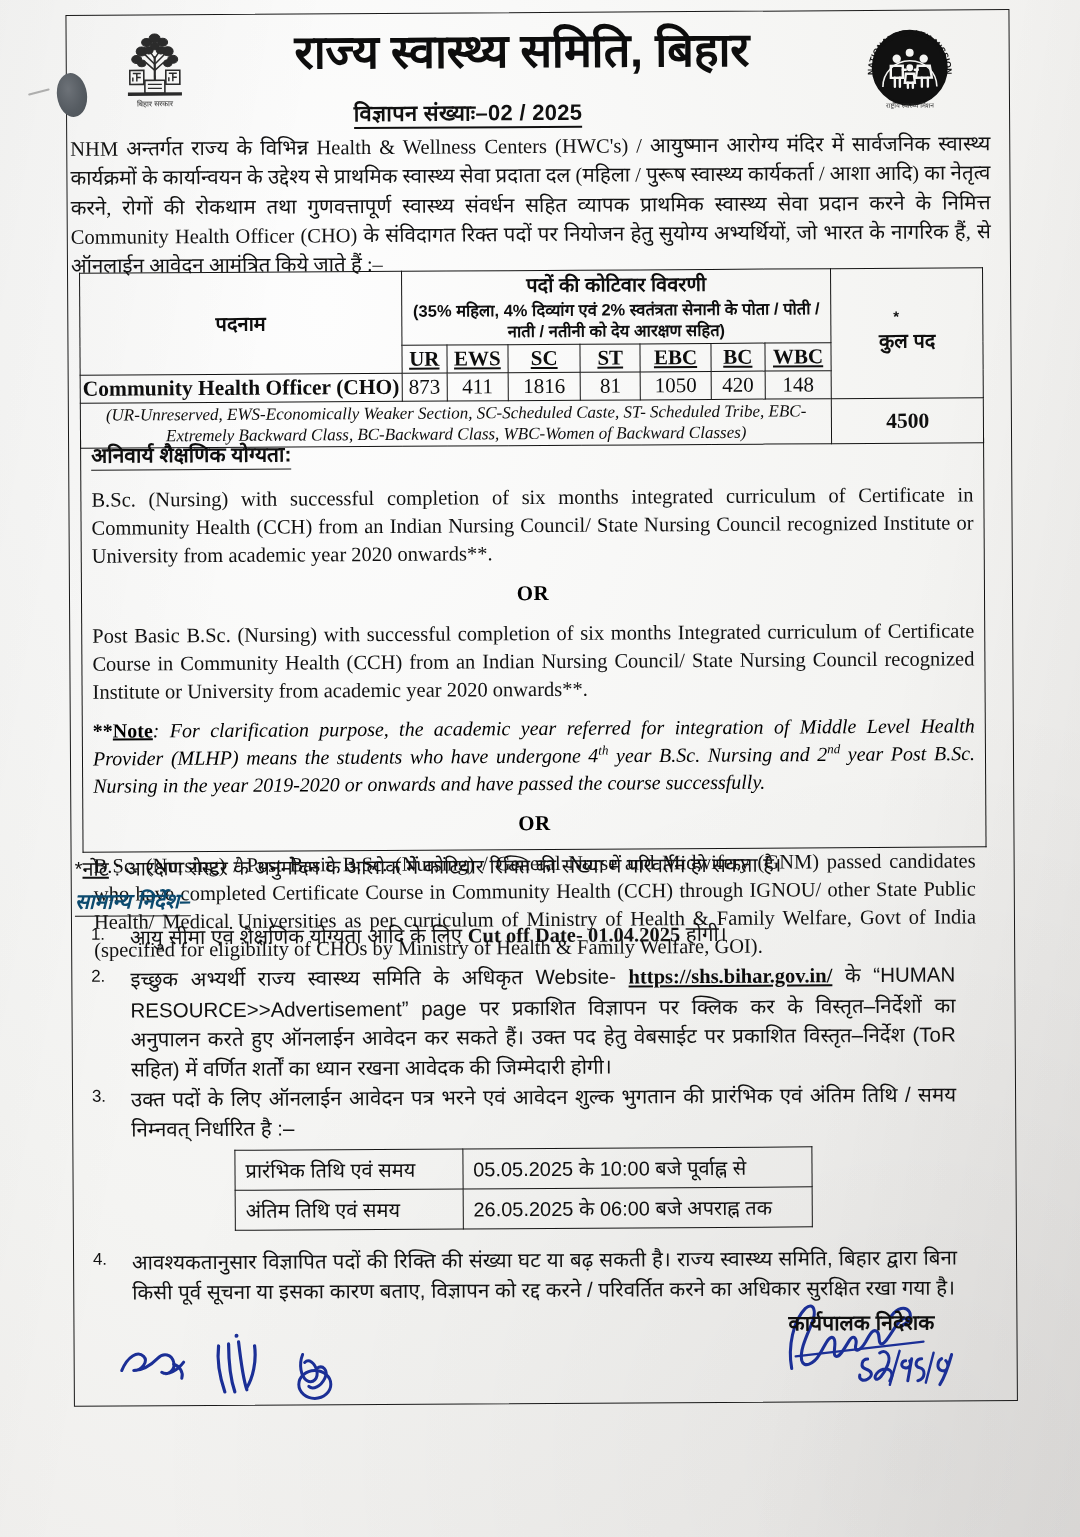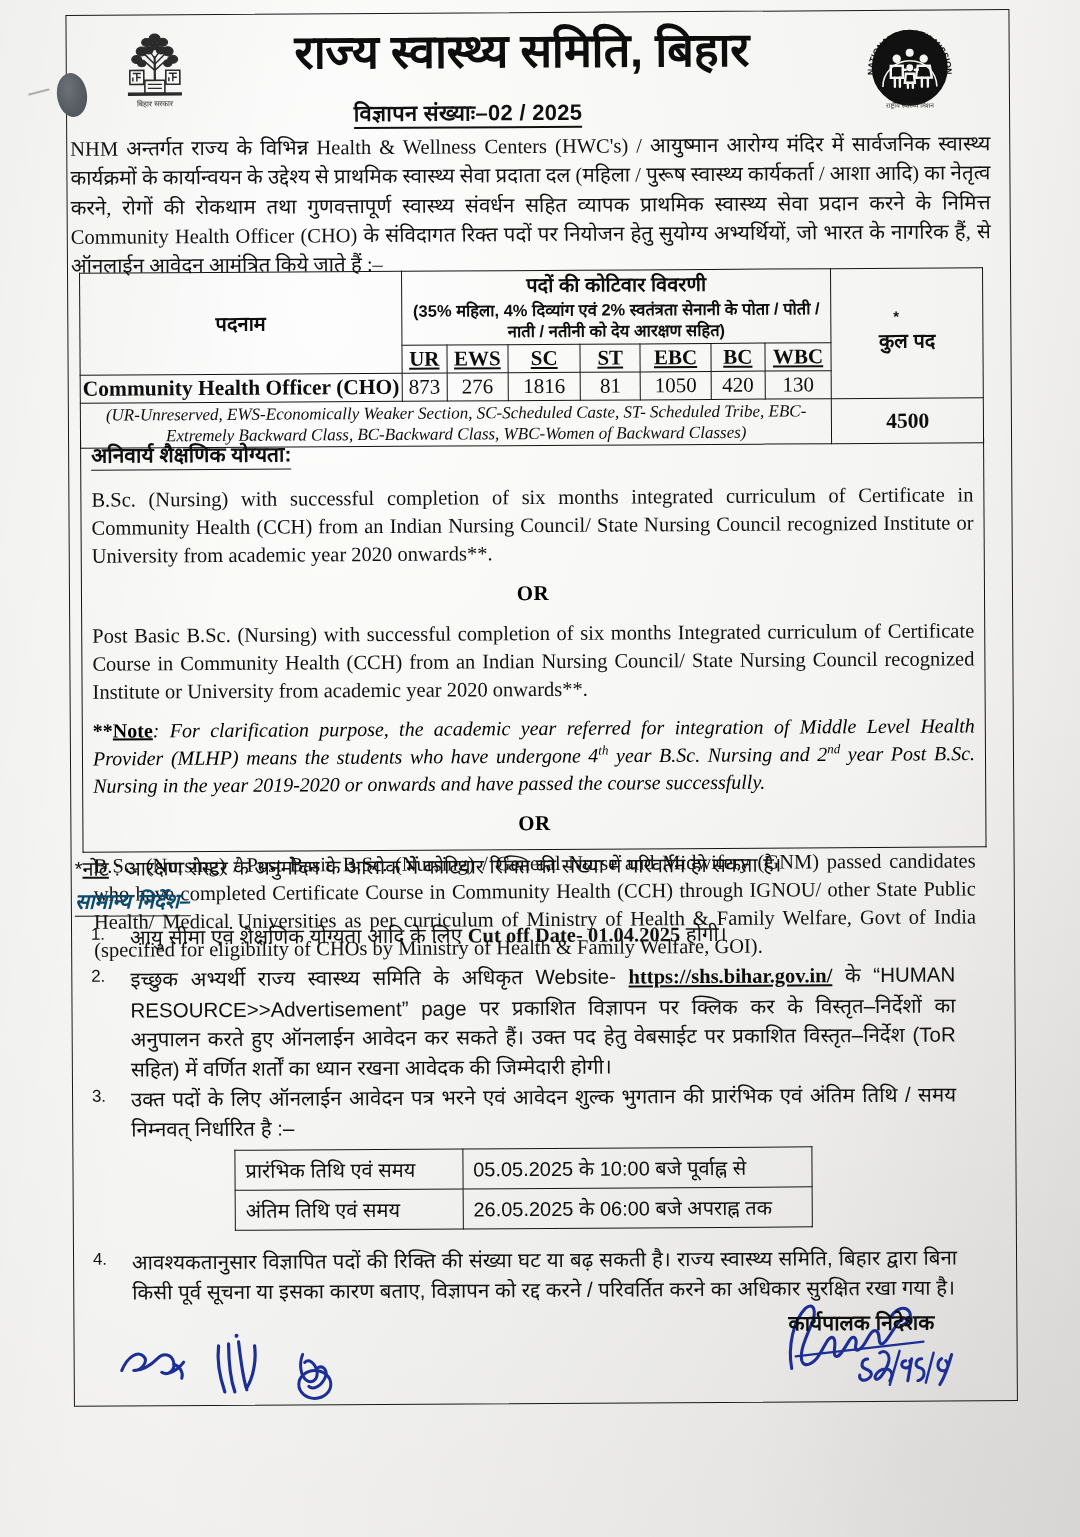--- a/index.html
+++ b/index.html
@@ -420,26 +420,26 @@
         <td class="sub-head" style="width:62px">EWS</td>
         <td class="sub-head" style="width:76px">SC</td>
         <td class="sub-head" style="width:64px">ST</td>
         <td class="sub-head" style="width:74px">EBC</td>
         <td class="sub-head" style="width:56px">BC</td>
         <td class="sub-head" style="width:68px">WBC</td>
       </tr>
       <tr>
         <td class="post-name">Community Health Officer (CHO)</td>
         <td class="num">873</td>
-        <td class="num">276</td>
+        <td class="num">411</td>
         <td class="num">1816</td>
         <td class="num">81</td>
         <td class="num">1050</td>
         <td class="num">420</td>
-        <td class="num">130</td>
+        <td class="num">148</td>
       </tr>
       <tr>
         <td class="legend" colspan="8">(UR-Unreserved, EWS-Economically Weaker Section, SC-Scheduled Caste, ST- Scheduled Tribe, EBC-Extremely Backward Class, BC-Backward Class, WBC-Women of Backward Classes)</td>
         <td class="total-num">4500</td>
       </tr>
     </tbody>
       </table>
   </div>
 
   <div id="qual-box">

